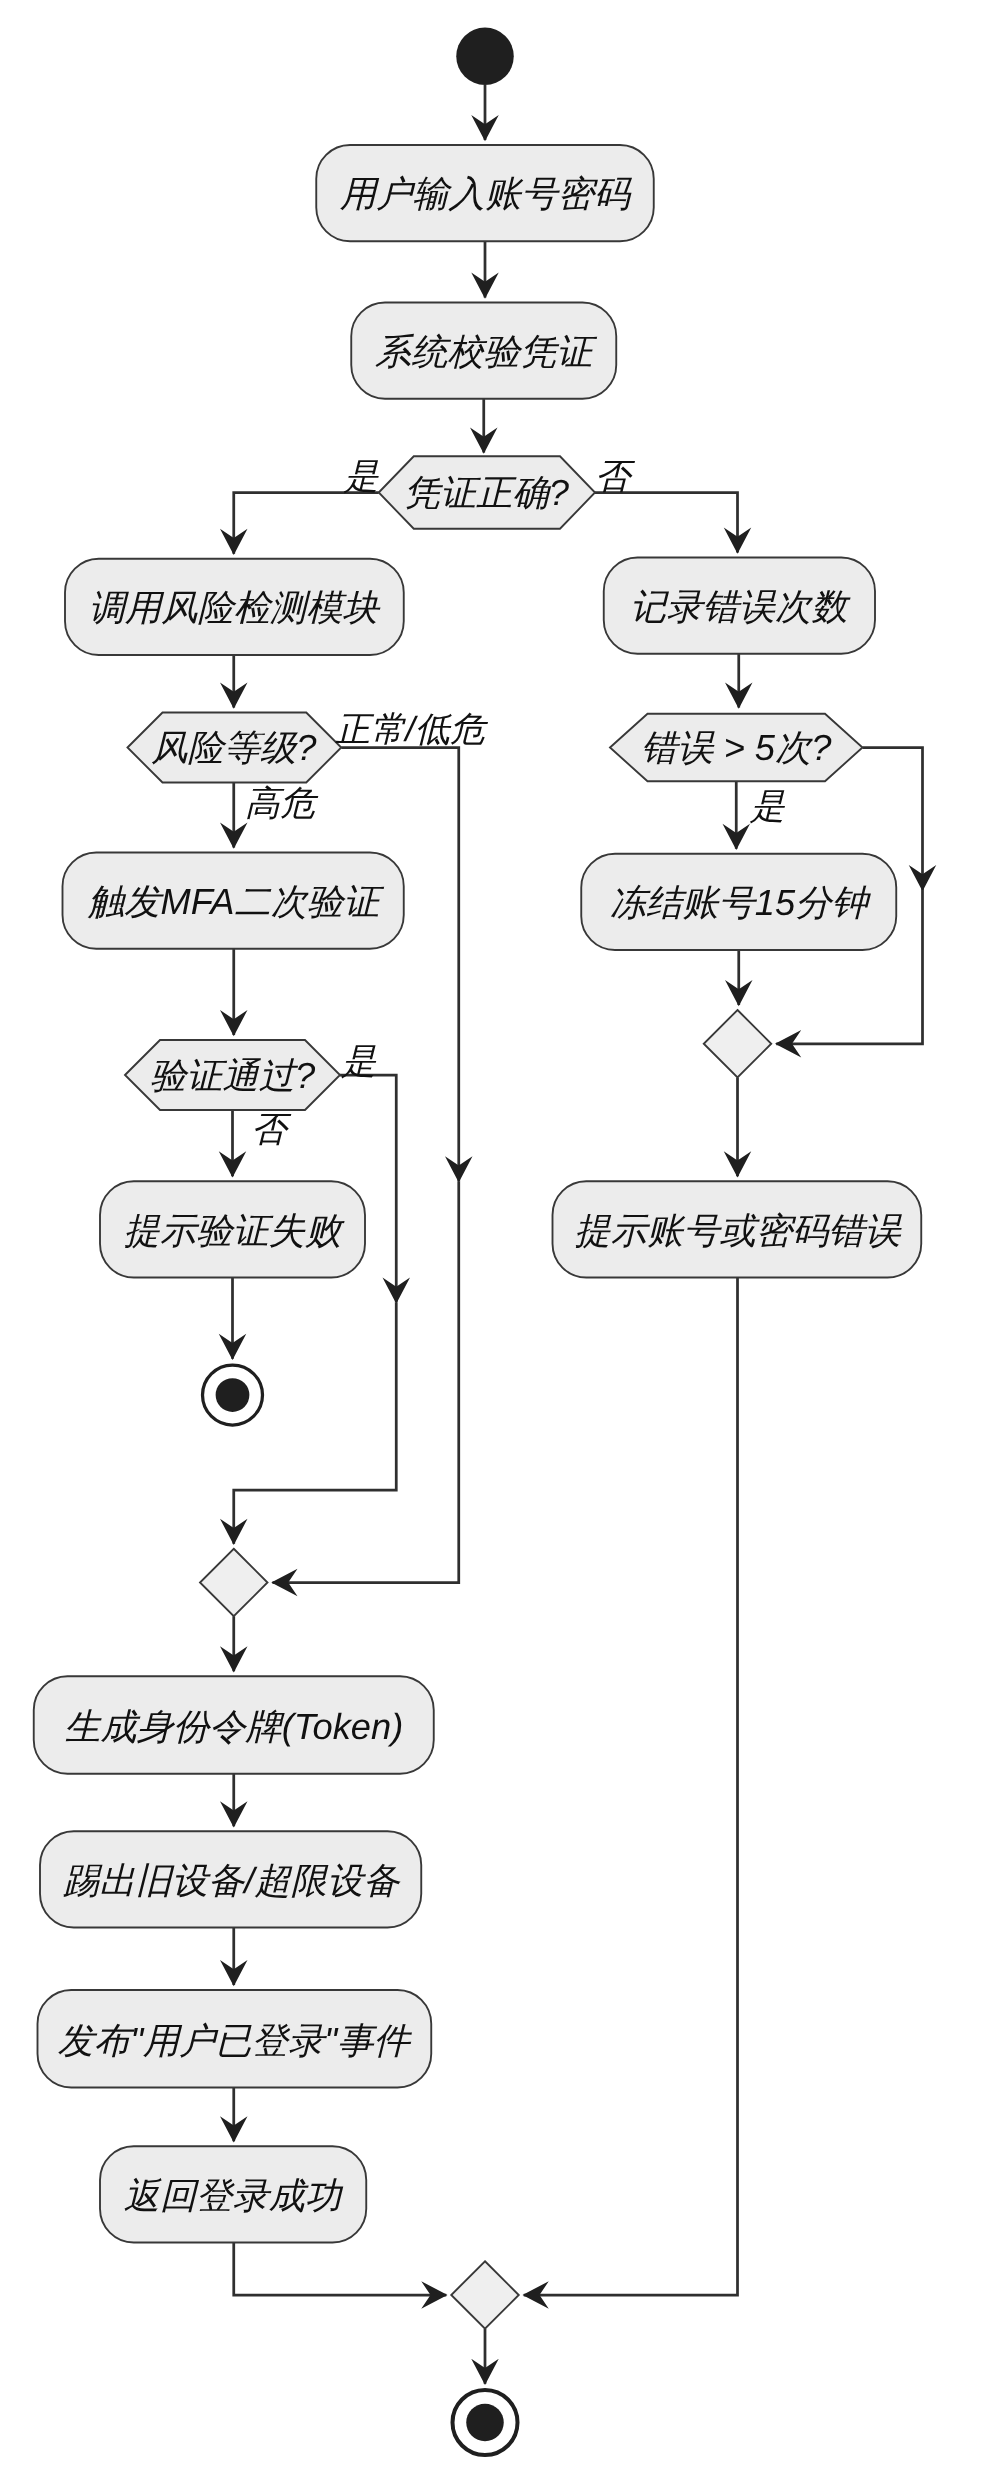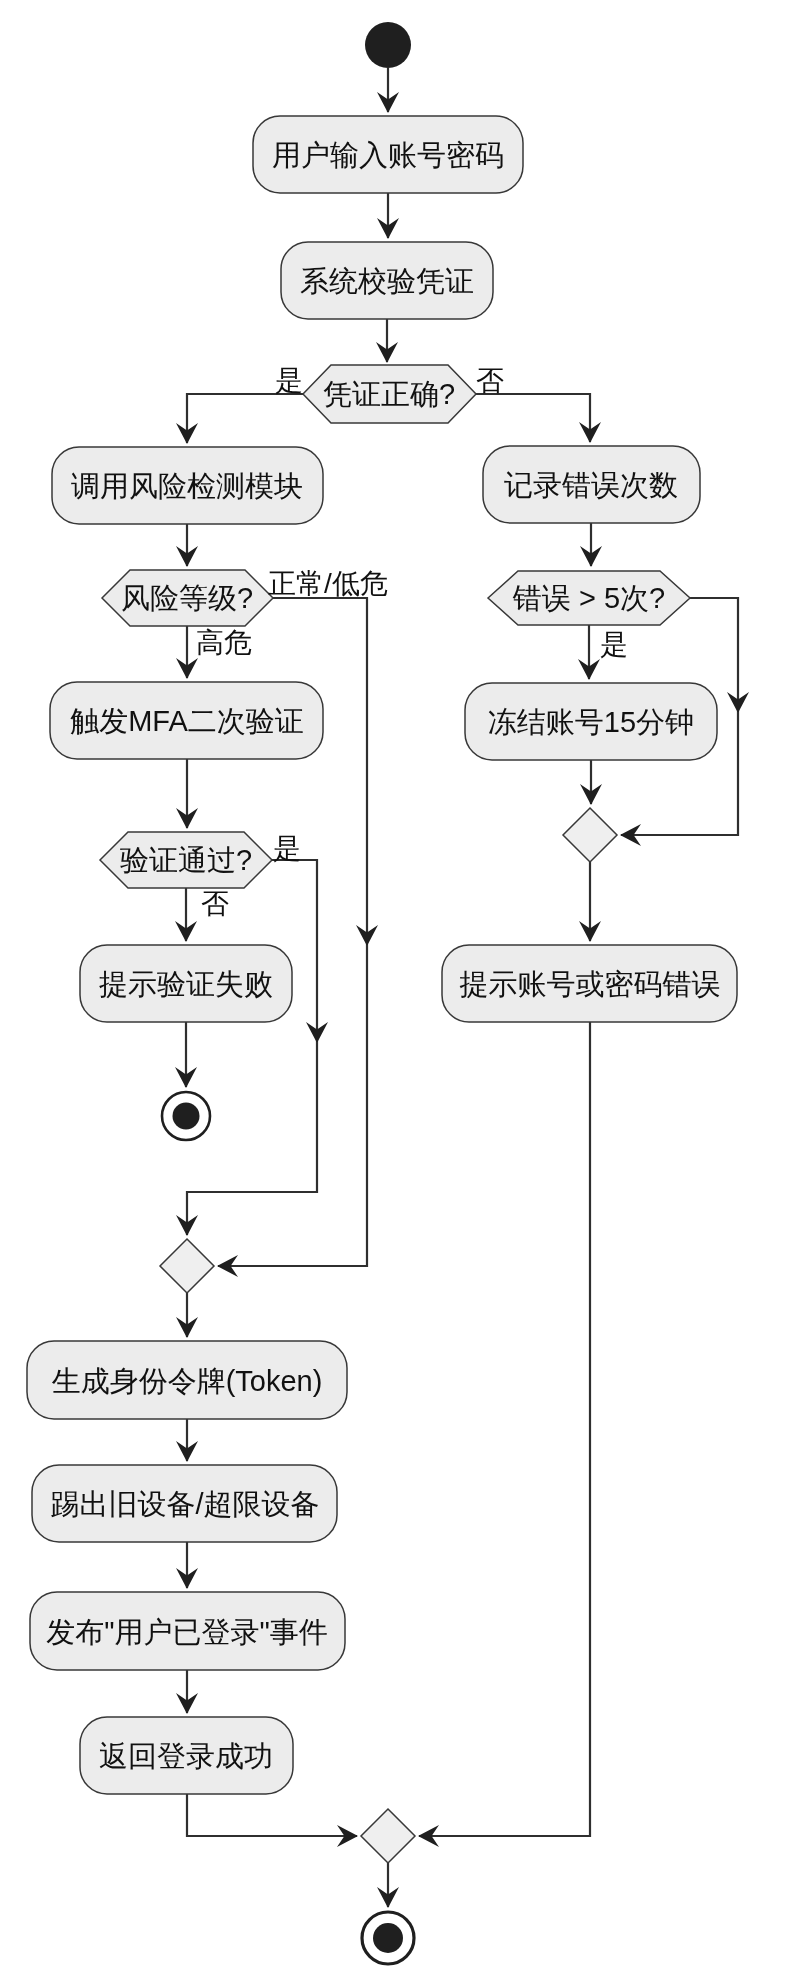--- a/index.html
+++ b/index.html
@@ -9,20 +9,21 @@
   }
   body {
     font-family: "Liberation Sans", sans-serif;
   }
   .stage {
     position: relative;
     width: 798px;
     height: 1987px;
     background: #ffffff;
     overflow: hidden;
+    font-style: italic;
   }
   svg text {
     font-family: "Liberation Sans", sans-serif;
     fill: #111111;
   }
   .node-label { font-size: 29px; }
   .edge-label { font-size: 28px; }
 </style>
 </head>
 <body>

